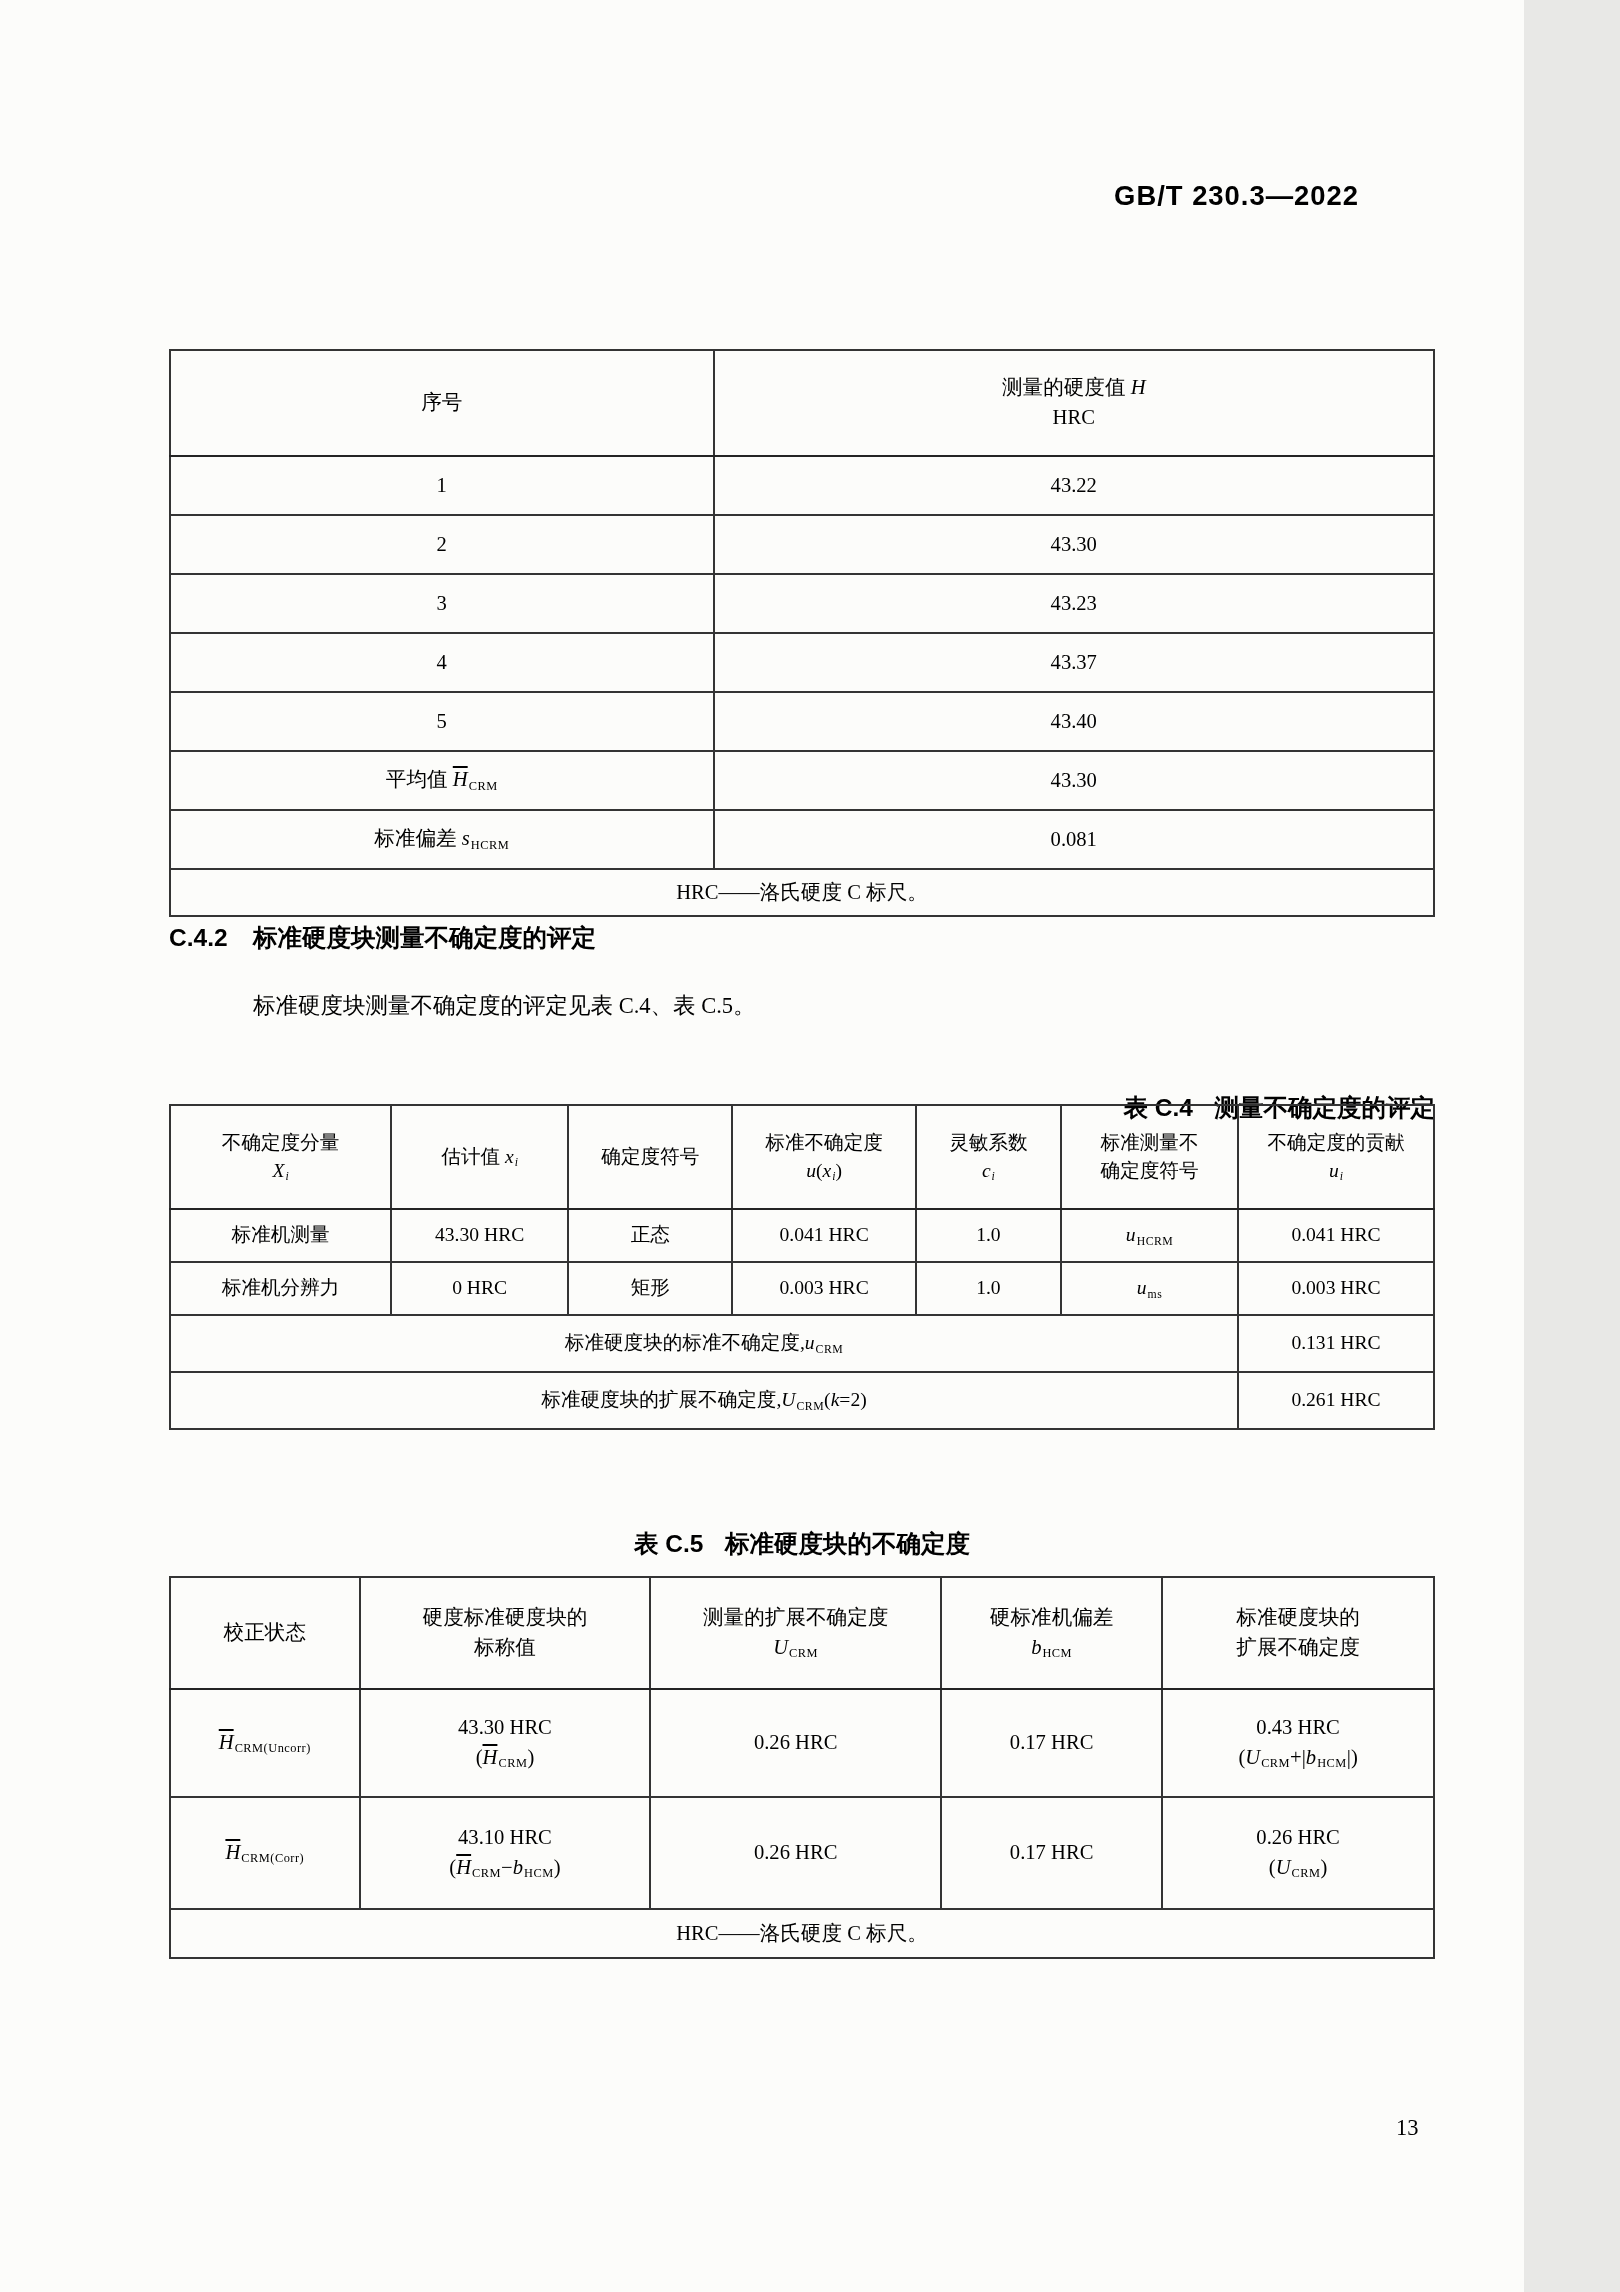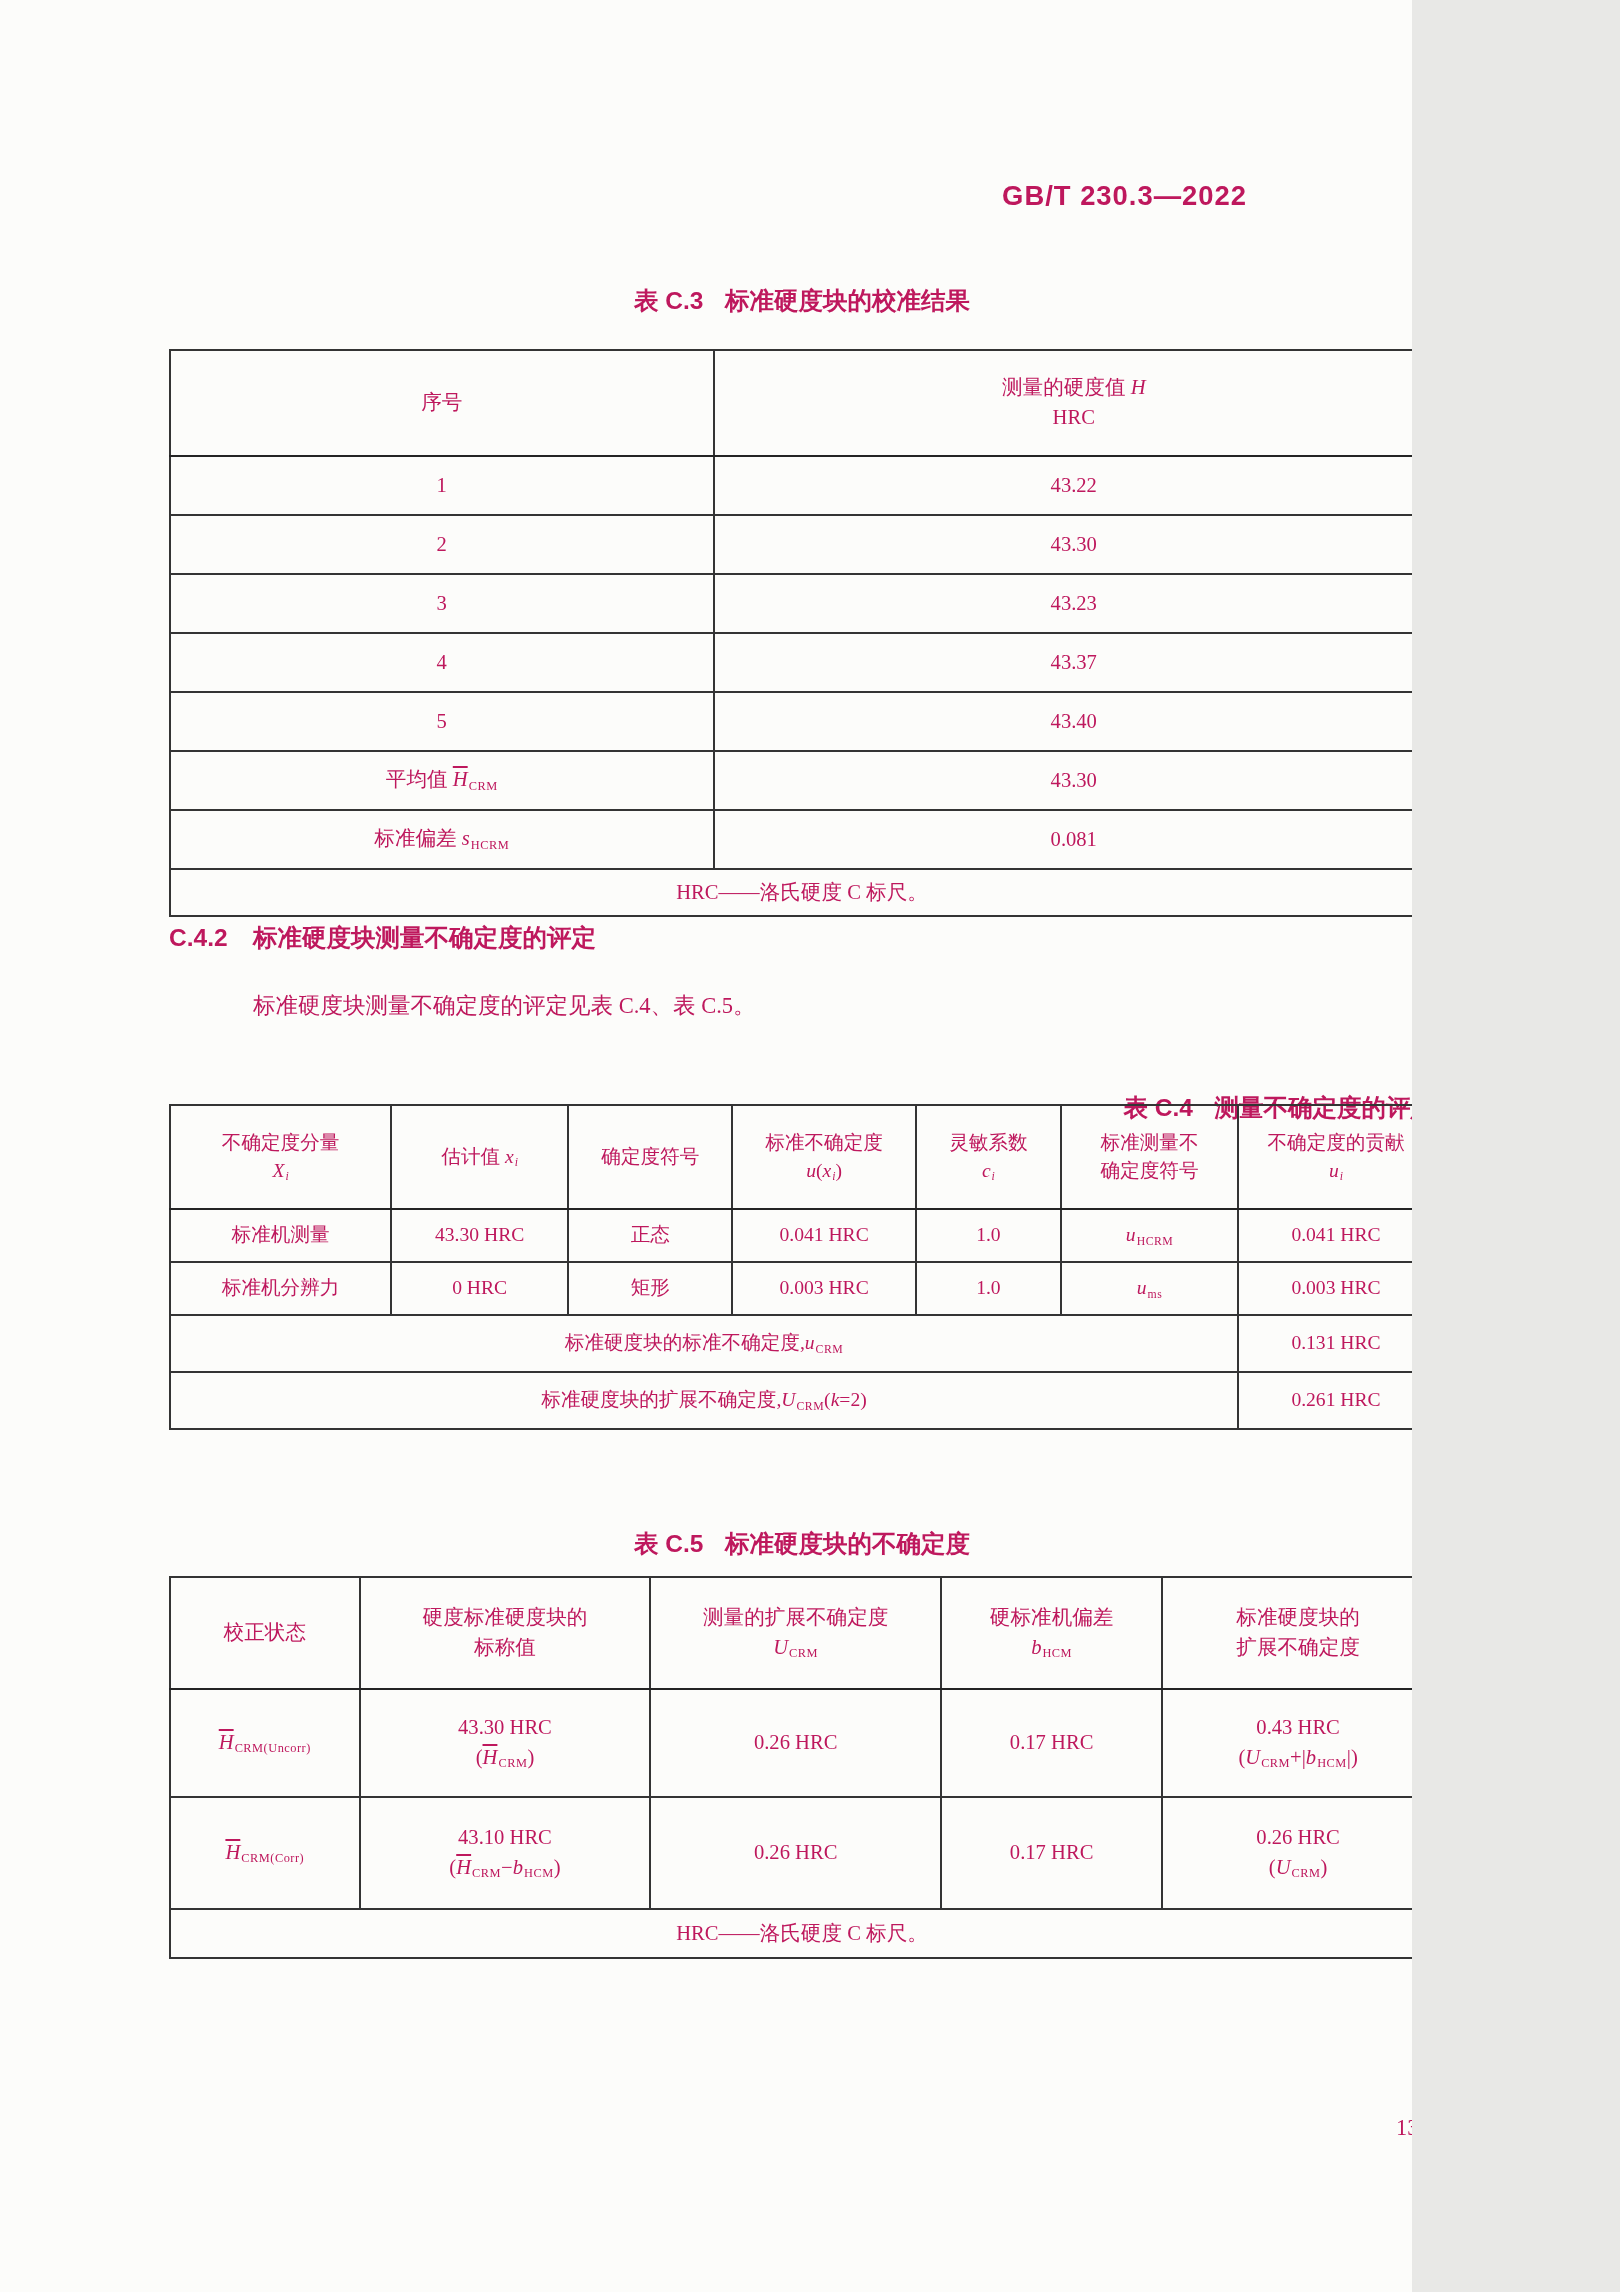--- a/index.html
+++ b/index.html
@@ -1,21 +1,21 @@
 <!DOCTYPE html>
 <html><head>
 <meta charset="utf-8">
 <style>
   html,body{margin:0;padding:0;background:#e8e8e6;}
   .page{
     position:relative;
-    width:1412px;height:2293px;
+    width:1524px;height:2293px;
     background:#fcfcfa;
     font-family:"Liberation Serif","DejaVu Serif",serif;
-    color:#be185d;
+    color:#000000;
     overflow:hidden;
   }
   .abs{position:absolute;}
   .std-code{
     top:180px;right:165px;
     font-family:"Liberation Sans","DejaVu Sans",sans-serif;
     font-weight:bold;font-size:27.4px;letter-spacing:1px;
   }
   .tbl-title{
     left:169px;width:1266px;text-align:center;
@@ -57,23 +57,20 @@
   .m-si{font-size:0.60em;vertical-align:-0.28em;margin-left:1px;font-style:italic;}
   .line{display:block;}
 </style>
 </head>
 <body>
 
 <div class="page">
 
   <div class="abs std-code">GB/T 230.3—2022</div>
 
-  <div class="abs tbl-title" style="top:284px;">
-    <span>表 C.3</span><span class="gap"></span><span>标准硬度块的校准结果</span>
-  </div>
 
   <table class="doc abs" style="top:349px;left:169px;">
     <colgroup>
         <col style="width:43%">
         <col style="width:57%">
       </colgroup>
     <thead>
       <tr>
         <th style="height:100px;">序号</th>
         <th>

